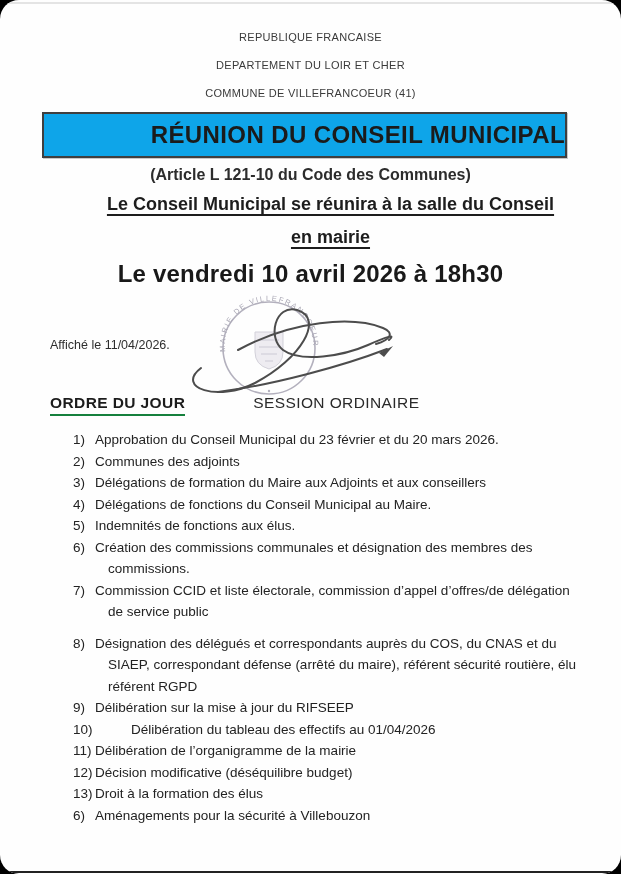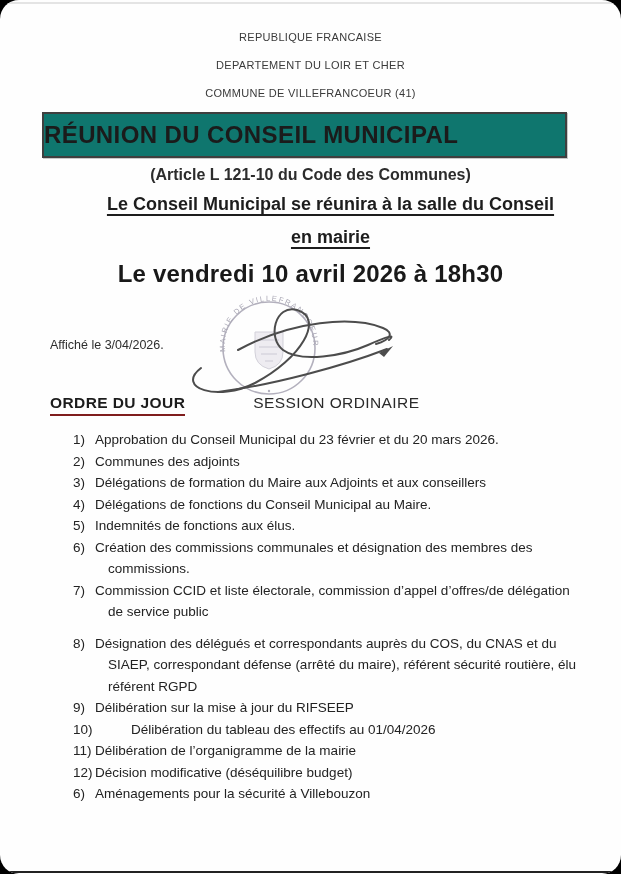--- a/index.html
+++ b/index.html
@@ -10,41 +10,41 @@
   }
   .scan-edge-top{position:absolute;top:2px;left:6px;right:6px;height:2px;background:#e4e4e4;border-radius:1px;}
   .scan-edge-bottom{position:absolute;bottom:1px;left:3px;right:3px;height:2px;background:#222;border-radius:1px;}
 
   .header{position:absolute;top:31px;left:0;width:100%;text-align:center;
     font-size:11px;letter-spacing:.3px;color:#3a3a3a;}
   .header div{margin-bottom:16px;}
 
   .title-box{position:absolute;left:42px;top:112px;width:521px;height:42px;
     border:2px solid #3f3f3f;box-shadow:1px 1px 0 #c9c9c9;
-    display:flex;align-items:center;justify-content:flex-start;background:#0f766e;}
+    display:flex;align-items:center;justify-content:flex-end;background:#0ea5e9;}
   .title-box span{font-size:24px;font-weight:bold;letter-spacing:.4px;color:#1b1b1b;}
 
   .article{position:absolute;top:166px;left:0;width:100%;text-align:center;
     font-weight:bold;font-size:16px;color:#2c2c2c;}
 
   .meeting{position:absolute;left:0;width:100%;text-align:center;font-weight:bold;
     font-size:18px;color:#1d1d1d;text-decoration:underline;
     text-decoration-thickness:2px;text-underline-offset:4px;margin-left:20px;}
   .meeting.l1{top:194px}
   .meeting.l2{top:227px}
 
   .dateline{position:absolute;top:260px;left:0;width:100%;text-align:center;
     font-size:24px;font-weight:bold;color:#191919;letter-spacing:.2px;}
 
   .posted{position:absolute;left:50px;top:338px;font-size:12.5px;color:#2e2e2e;}
   .stamp-sig{position:absolute;left:183px;top:290px;width:220px;height:105px;}
 
   .agenda-row{position:absolute;top:394px;left:50px;display:flex;align-items:baseline;}
   .ordre{font-size:15.5px;font-weight:bold;letter-spacing:.4px;color:#1c1c1c;
-    border-bottom:2px solid #7f1d1d;padding-bottom:2px;}
+    border-bottom:2px solid #15803d;padding-bottom:2px;}
   .session{font-size:15.5px;letter-spacing:.4px;margin-left:68px;color:#2a2a2a;}
 
   ol.items{position:absolute;top:429px;left:73px;width:506px;margin:0;padding:0;
     list-style:none;font-size:13.5px;line-height:21.5px;color:#232323;}
   ol.items li{display:flex;}
   .num{flex:0 0 22px;}
   .txt{flex:1;padding-left:13px;text-indent:-13px;}
   li.gap-before{margin-top:10px;}
   li.wide .txt{padding-left:49px;text-indent:-13px;}
 </style>
@@ -64,21 +64,21 @@
     <span>RÉUNION DU CONSEIL MUNICIPAL</span>
   </div>
 
   <div class="article">(Article L 121-10 du Code des Communes)</div>
 
   <div class="meeting l1">Le Conseil Municipal se réunira à la salle du Conseil</div>
   <div class="meeting l2">en mairie</div>
 
   <div class="dateline">Le vendredi 10 avril 2026 à 18h30</div>
 
-  <div class="posted">Affiché le 3/04/2026.</div>
+  <div class="posted">Affiché le 11/04/2026.</div>
 
   <svg class="stamp-sig" viewBox="0 0 220 105" aria-hidden="true">
     <g opacity="0.75">
       <circle cx="86" cy="58" r="46" fill="none" stroke="#9a97a8" stroke-width="1.6"></circle>
       <path d="M 72,42 h 28 v 20 q 0 13 -14 17 q -14 -4 -14 -17 z" fill="#dcd9e4" stroke="#a39fb0" stroke-width="1" opacity="0.65"></path>
       <path d="M 76,50 h 20 M 76,57 h 20 M 78,64 h 16 M 82,71 h 8" stroke="#a39fb0" stroke-width="1" opacity="0.6"></path>
       <defs>
         <path id="arcT" d="M 44,68 A 44,44 0 1 1 128,68" fill="none"></path>
       </defs>
       <text font-size="7.5" fill="#8d8a9c" letter-spacing="1.6" font-family="Liberation Sans, sans-serif">
@@ -142,19 +142,23 @@
       </li>
     <li>
         <span class="num">11)</span>
         <span class="txt">Délibération de l’organigramme de la mairie</span>
       </li>
     <li>
         <span class="num">12)</span>
         <span class="txt">Décision modificative (déséquilibre budget)</span>
       </li>
     <li>
+        <span class="num">13)</span>
+        <span class="txt">Droit à la formation des élus</span>
+      </li>
+    <li>
         <span class="num">6)</span>
         <span class="txt">Aménagements pour la sécurité à Villebouzon</span>
       </li>
   </ol>
 
   <div class="scan-edge-bottom"></div>
 </div>
 
 </body></html>

